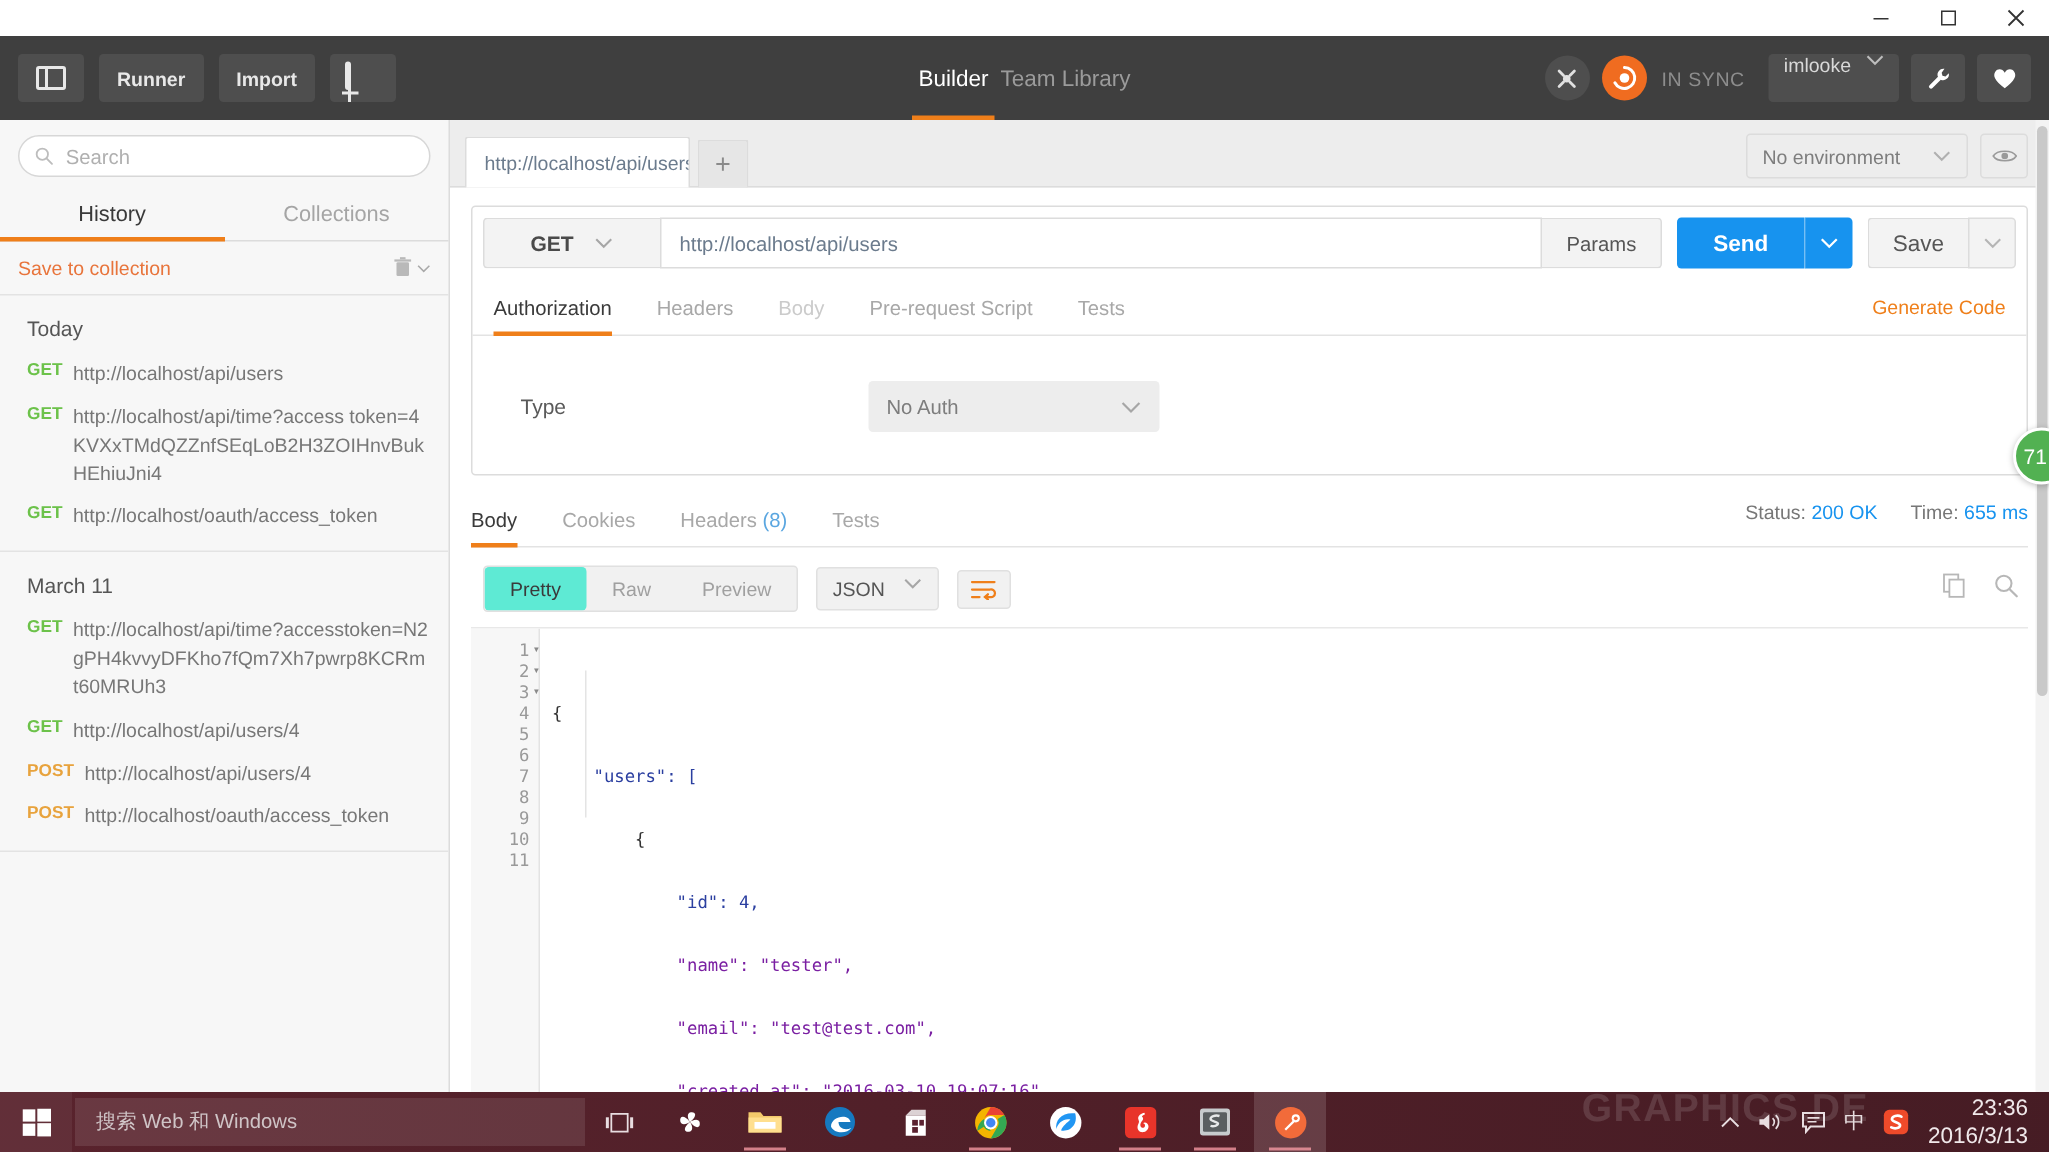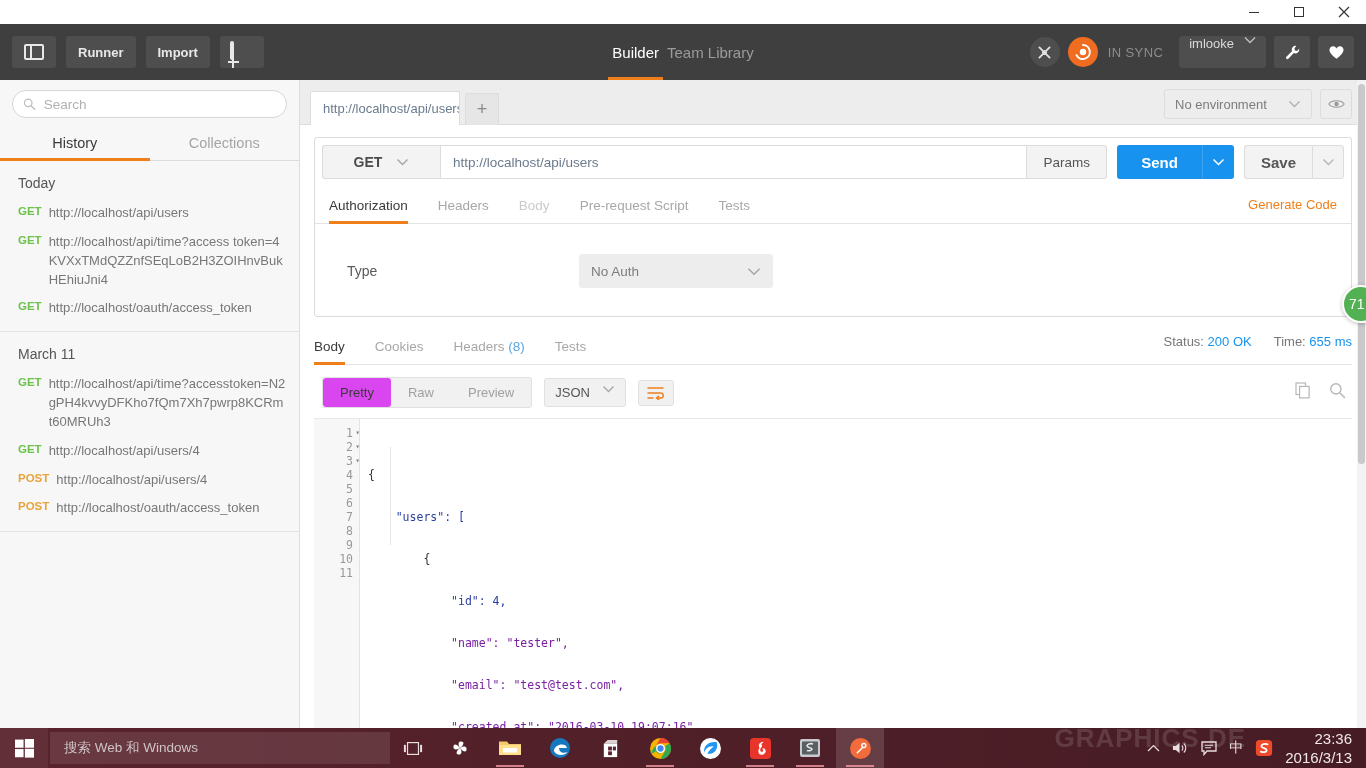--- a/index.html
+++ b/index.html
@@ -192,21 +192,21 @@
   }
   .send-caret {
     background: #1793ef; width: 32px; display: flex; align-items: center;
     justify-content: center; border-radius: 0 3px 3px 0; cursor: pointer;
     border-left: 1px solid #3ba3f0;
   }
   .save-group { display: flex; margin-left: 10px; }
   .save-btn {
     background: #f3f3f3; border: 1px solid #dcdcdc; border-right: none;
     border-radius: 3px 0 0 3px; font-size: 15px; color: #555; padding: 12px 16px;
-    display: flex; align-items: center; cursor: pointer; font-family: "Liberation Sans", sans-serif; font-weight: bold;
+    display: flex; align-items: center; cursor: pointer; font-family: "Liberation Sans", sans-serif;
   }
   .save-caret {
     background: #f3f3f3; border: 1px solid #dcdcdc; border-radius: 0 3px 3px 0;
     width: 32px; display: flex; align-items: center; justify-content: center; cursor: pointer;
   }
 
   .req-tabs {
     display: flex; align-items: center; border-bottom: 1px solid #e3e3e3;
     padding: 0 14px; position: relative;
   }
@@ -240,21 +240,21 @@
   .resp-meta { margin-left: auto; display: flex; gap: 22px; font-size: 13px; color: #777; padding-bottom: 9px;}
   .resp-meta b { font-weight: normal; color: #1793ef; }
 
   .fmt-row { display: flex; align-items: center; gap: 12px; padding: 12px 0 10px 8px; }
   .seg {
     display: flex; background: #f1f1f1; border: 1px solid #e0e0e0; border-radius: 3px; overflow: hidden;
   }
   .seg div {
     padding: 7px 17px; font-size: 13px; color: #a0a0a0; cursor: pointer;
   }
-  .seg div.active { background: #d946ef; color: #3a3a3a; border-radius: 3px; }
+  .seg div.active { background: #5eead4; color: #3a3a3a; border-radius: 3px; }
   .json-sel {
     display: flex; align-items: flex-start; gap: 12px; background: #f1f1f1;
     border: 1px solid #e0e0e0; border-radius: 3px; padding: 6px 10px;
     font-size: 13px; color: #555; cursor: pointer;
   }
   .wrap-btn {
     background: #f1f1f1; border: 1px solid #e0e0e0; border-radius: 3px;
     padding: 5px 8px; display: flex; align-items: center; cursor: pointer;
   }
   .resp-tools { margin-left: auto; display: flex; gap: 18px; align-items: center; padding-right: 6px;}
@@ -436,20 +436,33 @@
 
     <div class="side-tabs">
       <div class="side-tab active">
         <span>History</span>
       </div>
       <div class="side-tab">
         <span>Collections</span>
       </div>
     </div>
 
+    <div class="save-row">
+      <span class="save-link">Save to collection</span>
+      <span class="trash-wrap">
+        <svg width="13" height="15" viewBox="0 0 14 16">
+          <rect x="2.5" y="4" width="9" height="10" rx="1" fill="#b9b9b9"></rect>
+          <rect x="1" y="2" width="12" height="1.6" fill="#b9b9b9"></rect>
+          <rect x="5" y="0.4" width="4" height="1.6" fill="#b9b9b9"></rect>
+        </svg>
+        <svg width="9" height="6" viewBox="0 0 12 8">
+            <path d="M1 1.5 L6 6.5 L11 1.5" stroke="#a9a9a9" stroke-width="1.4" fill="none"></path>
+          </svg>
+      </span>
+    </div>
 
     <div class="history">
 
       <div class="hist-group-title">Today</div>
       <div class="hist-item">
         <span class="verb get">GET</span>
         <span class="hist-url">http://localhost/api/users</span>
       </div>
       <div class="hist-item">
         <span class="verb get">GET</span>

